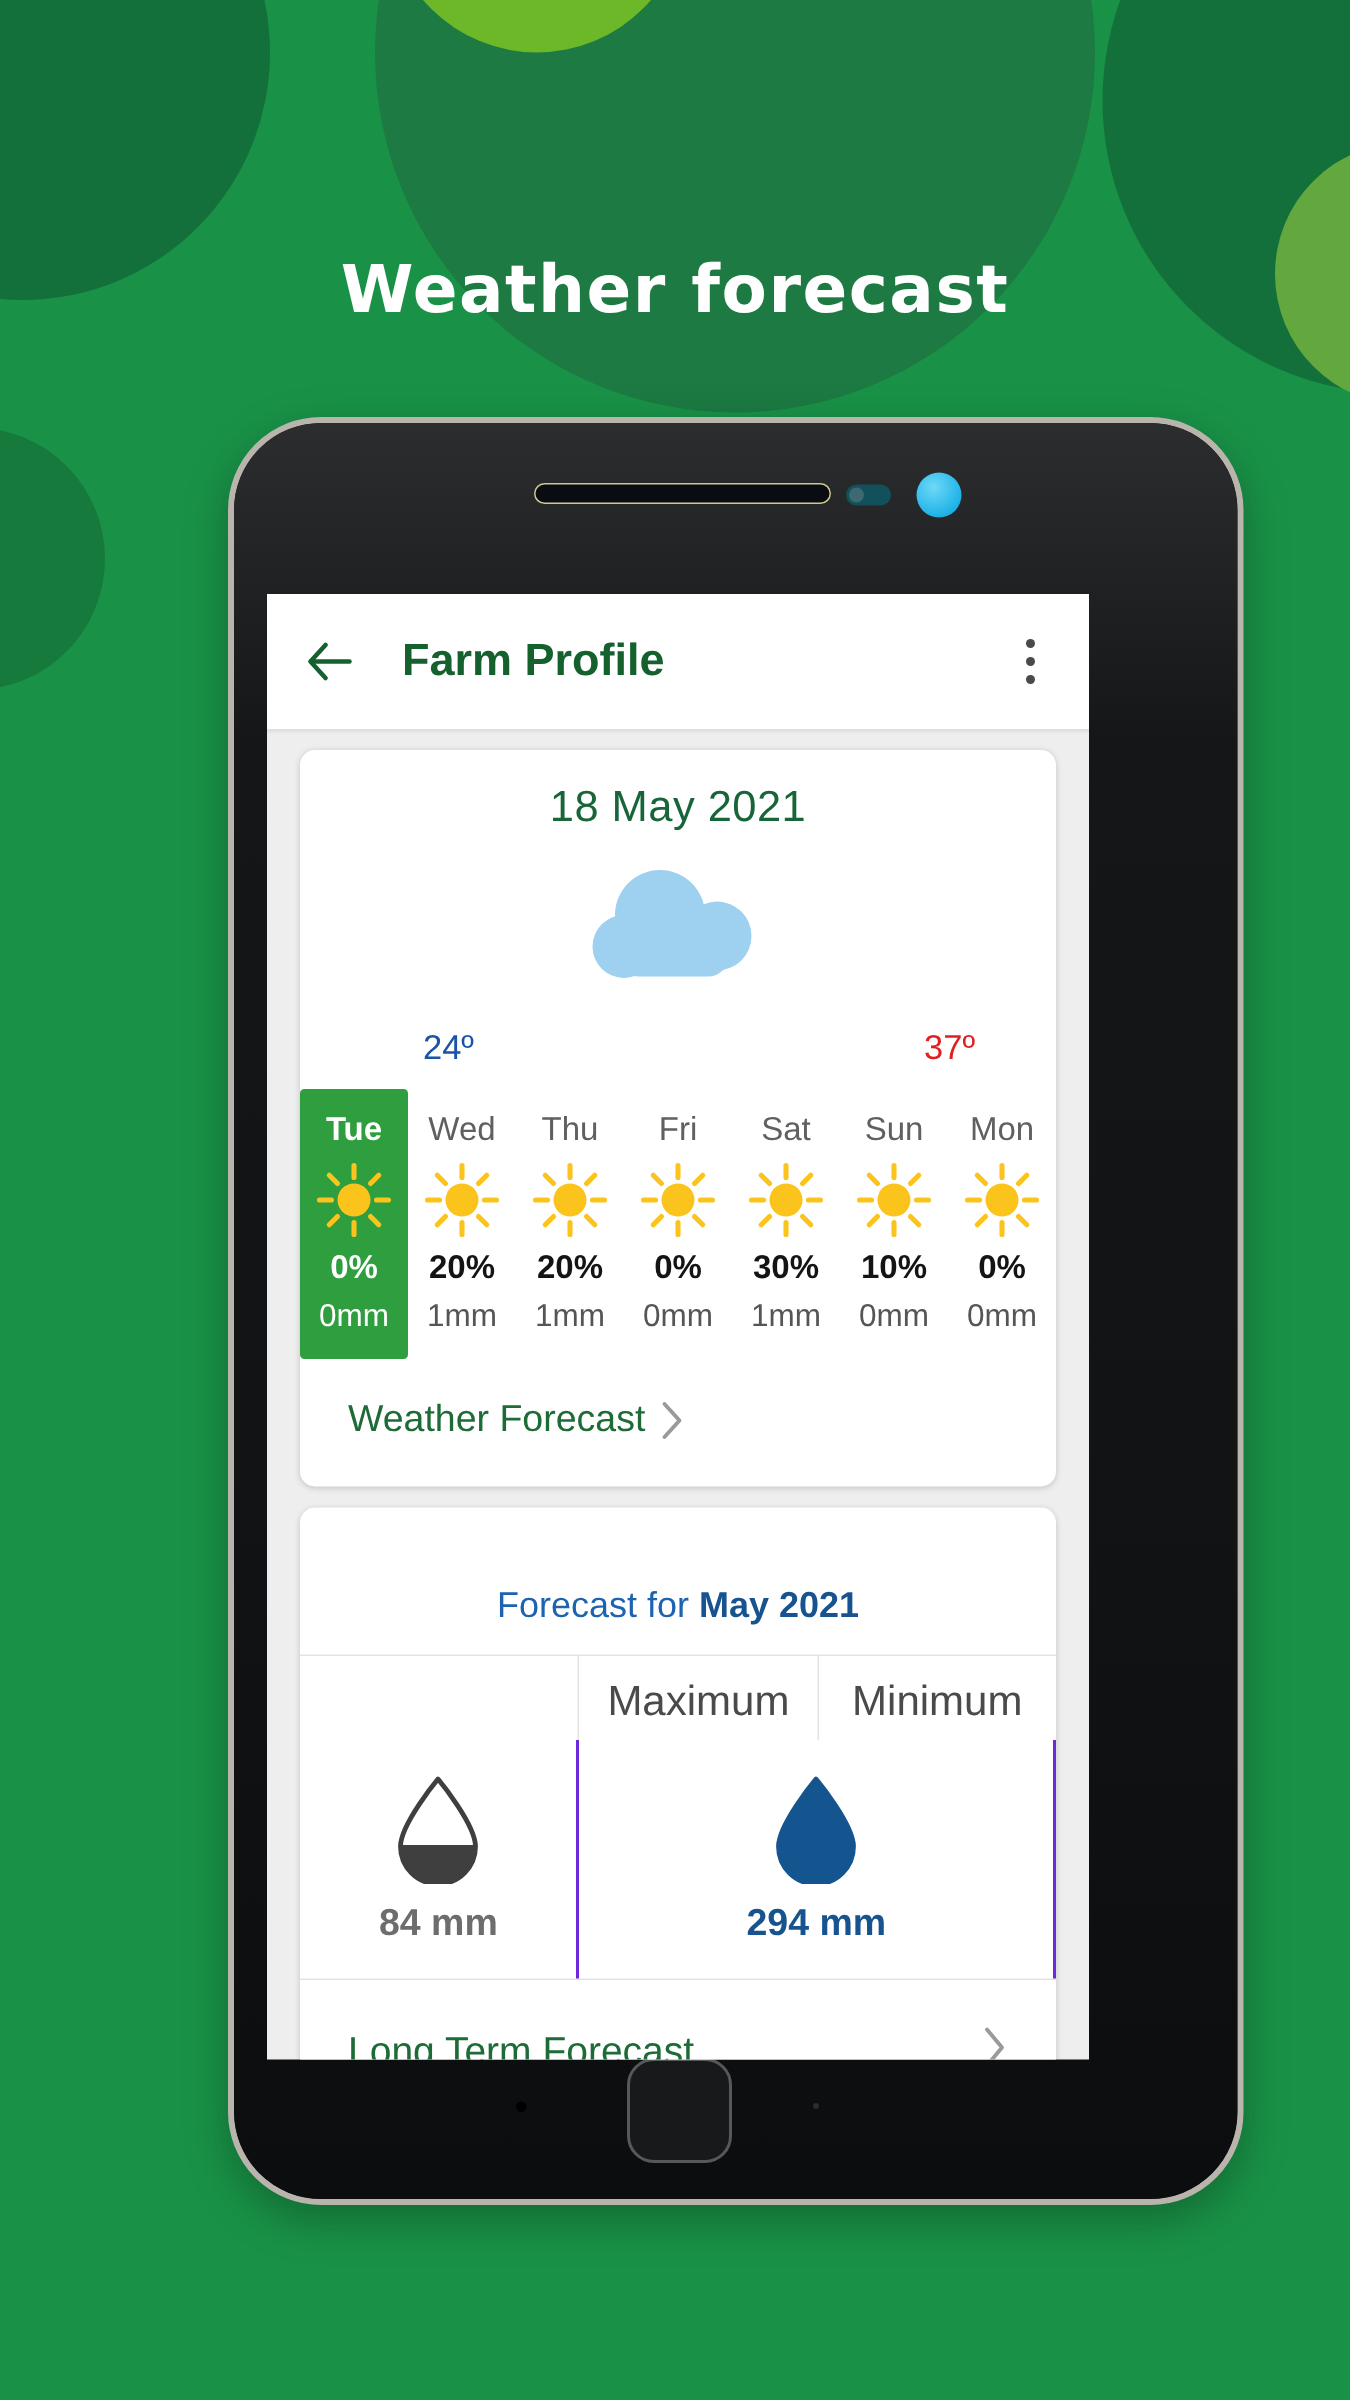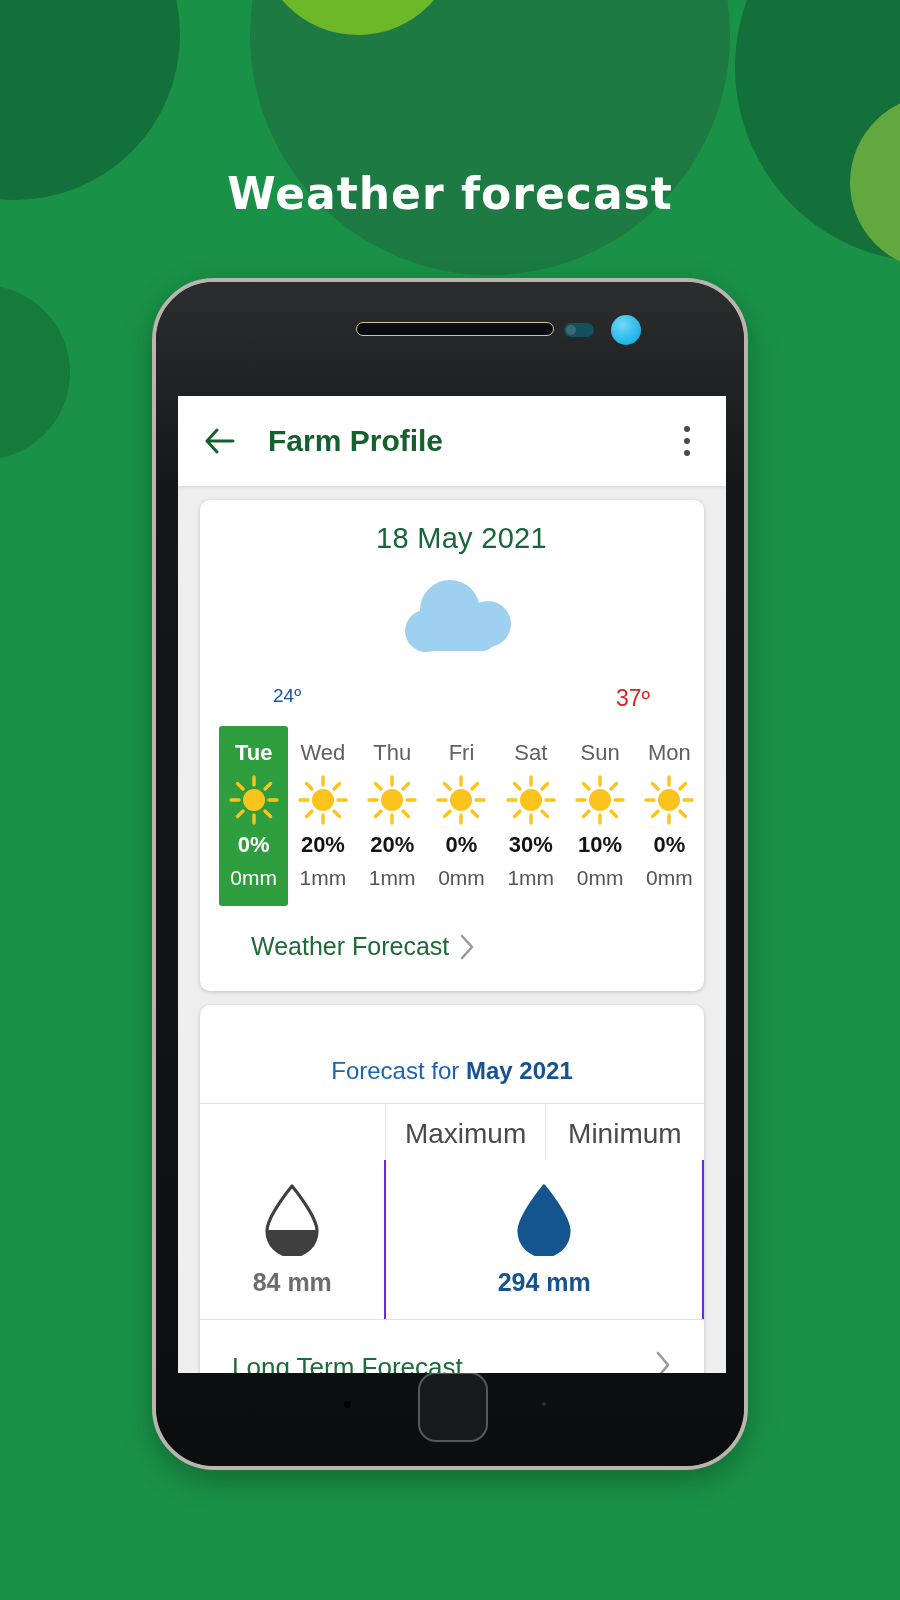--- a/index.html
+++ b/index.html
@@ -31,21 +31,21 @@
     font-size: 44px;
     font-weight: 700;
     letter-spacing: 1px;
     font-family: "DejaVu Sans", sans-serif;
   }
 
   
   .phone {
     position: absolute;
     left: 152px; top: 278px;
-    width: 596px; height: 1192px;
+    width: 677px; height: 1192px;
     background: #111315;
     border-radius: 62px;
     border: 4px solid #b9b5ad;
     box-shadow: 0 10px 30px rgba(0,0,0,0.28);
     overflow: hidden;
   }
   .phone-inner-shade{
     position:absolute; inset:0; border-radius:58px;
     background: linear-gradient(180deg, #2b2d2f 0%, #141618 18%, #111315 60%, #0c0d0f 100%);
   }
@@ -124,39 +124,38 @@
   .menu-dots i { display:block; width: 6px; height: 6px; border-radius: 50%; background: #4a4a4a; }
 
   
   .content { padding: 0 22px; }
 
   .card {
     background:#fff;
     border-radius: 10px;
     box-shadow: 0 1px 4px rgba(0,0,0,0.18);
     margin-top: 14px;
-    padding-left: 19px;
   }
 
   
   .wcard { padding-top: 22px; padding-bottom: 2px; }
   .wdate {
     text-align:center;
     color:#19653a;
     font-size: 29px;
     font-weight: 500;
     letter-spacing: 0.3px;
   }
   .cloud-wrap { height: 128px; display:flex; align-items:center; justify-content:center; }
   .temps {
     display:flex; justify-content:space-between;
     padding: 0 54px;
     margin-top: 2px;
   }
-  .temp-min { color:#1a53a8; font-size:19px; }
+  .temp-min { color:#1a53a8; font-size:23px;margin-left:28px; }
   .temp-max { color:#e02020; font-size:23px; }
 
   .days-strip {
     display:flex;
     margin-top: 14px;
     padding: 0 0 0 0;
   }
   .day {
     flex: 1 1 0;
     text-align:center;

